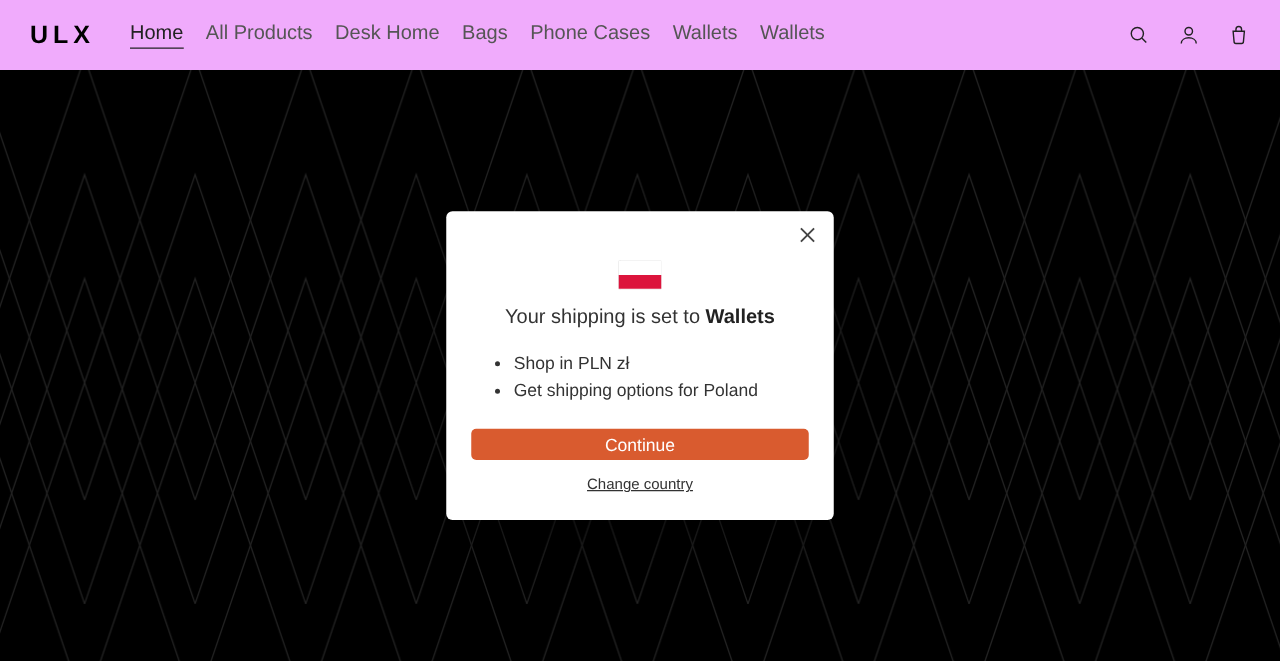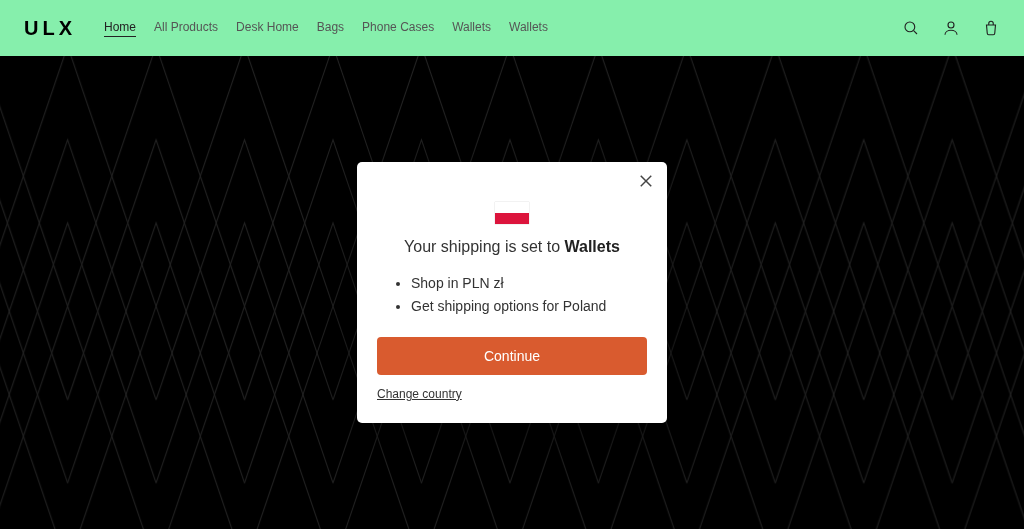--- a/index.html
+++ b/index.html
@@ -10,39 +10,39 @@
       overflow: hidden;
       position: relative;
       background: #000;
     }
 
     
     .header {
       position: relative;
       z-index: 10;
       height: 56px;
-      background: #86efac;
+      background: #f0abfc;
       display: flex;
       align-items: center;
       padding: 0 24px;
     }
     .logo {
       font-size: 20px;
       font-weight: 700;
       letter-spacing: 4px;
       color: #000;
       margin-right: 28px;
     }
     .nav {
       display: flex;
       gap: 18px;
       flex: 1;
     }
     .nav-item {
-      font-size: 12px;
+      font-size: 16px;
       color: #555;
       cursor: pointer;
       padding-bottom: 2px;
     }
     .nav-item.active {
       color: #222;
       border-bottom: 1px solid #222;
     }
     .header-icons {
       display: flex;
@@ -113,31 +113,32 @@
       padding-left: 34px;
       margin-bottom: 20px;
     }
     .bullets li {
       font-size: 14px;
       color: #333;
       line-height: 1.6;
     }
     .continue-btn {
       width: 100%;
-      height: 38px;
+      height: 25px;
       background: #d95b2f;
       color: #fff;
       border: none;
       border-radius: 4px;
       font-size: 14px;
       cursor: pointer;
       margin-bottom: 12px;
     }
     .change-link {
       display: block;
+      text-align: center;
       font-size: 12px;
       color: #333;
       text-decoration: underline;
       cursor: pointer;
     }
   </style>
 </head>
 <body>
 
 <header class="header">

